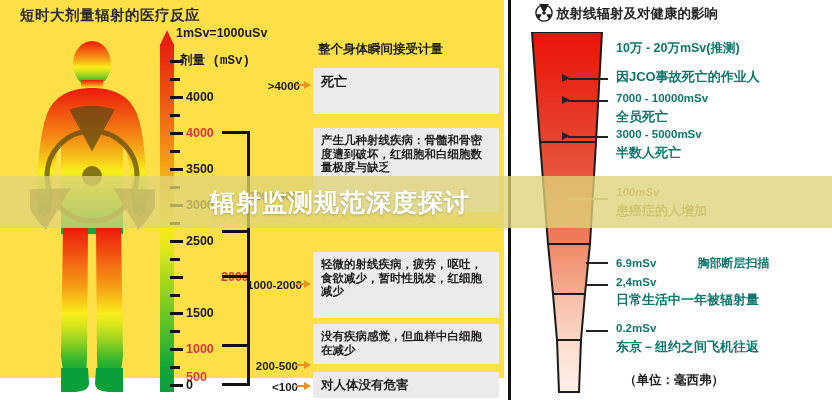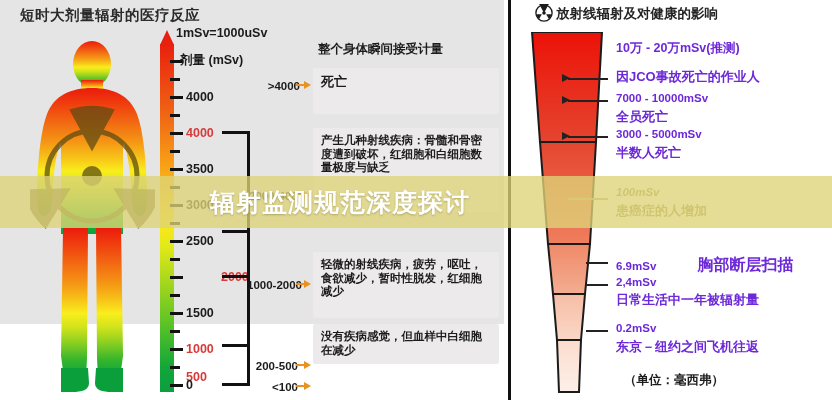--- a/index.html
+++ b/index.html
@@ -5,21 +5,21 @@
   html,body{margin:0;padding:0;}
   body{
     width:832px;height:400px;overflow:hidden;
     background:#ffffff;
     font-family:"Liberation Sans","DejaVu Sans",sans-serif;
     position:relative;
   }
   #root{position:absolute;left:0;top:0;width:832px;height:400px;background:#fff;}
 
   
-  .left-panel{position:absolute;left:0;top:0;width:504px;height:324px;background:#e5e5e5;}
+  .left-panel{position:absolute;left:0;top:0;width:504px;height:378px;background:#fde047;}
   .panel-title{
     position:absolute;left:20px;top:6px;
     font-size:14.5px;font-weight:bold;color:#2b2b2b;letter-spacing:.5px;
     white-space:nowrap;
   }
 
   
   .human-wrap{position:absolute;left:30px;top:38px;width:125px;height:358px;}
   .human-wrap svg{display:block;width:125px;height:358px;}
 
@@ -88,21 +88,21 @@
   .funnel{position:absolute;left:14px;top:32px;width:82px;height:362px;}
   .funnel svg{display:block;}
 
   .rp-line{position:absolute;height:2px;background:#222;}
   .rp-arrowhead{
     position:absolute;width:0;height:0;
     border-top:4.5px solid transparent;border-bottom:4.5px solid transparent;
     border-right:8px solid #222;
   }
   .rp-txt{
-    position:absolute;white-space:nowrap;color:#6d28d9;
+    position:absolute;white-space:nowrap;color:#0f766e;
   }
   .rp-dose{font-size:11.5px;font-weight:bold;}
   .rp-desc{font-size:13px;font-weight:bold;}
   .rp-dose.big{font-size:12.5px;}
   .rp-unit{font-size:12.5px;font-weight:bold;color:#1d1d1d;}
 
   
   .wm-band{
     position:absolute;left:0;top:176px;width:832px;height:52px;
     background:rgba(222,212,120,0.78);
@@ -196,21 +196,21 @@
     <div class="tick minor" style="left:170px; top:258px;"></div>
     <div class="tick" style="left:170px; top:276px;"></div>
     <div class="tick minor" style="left:170px; top:294px;"></div>
     <div class="tick" style="left:170px; top:312px;"></div>
     <div class="tick minor" style="left:170px; top:330px;"></div>
     <div class="tick" style="left:170px; top:348px;"></div>
     <div class="tick minor" style="left:170px; top:366px;"></div>
     <div class="tick" style="left:170px; top:384px;"></div>
 
     <div class="sc-head" style="left:176px; top:26px;">1mSv=1000uSv</div>
-    <div class="sc-head" style="left:180px; top:52px;">剂量 (mSv)</div>
+    <div class="sc-head" style="left:180px; top:52px;font-family:Liberation Mono, monospace;">剂量 (mSv)</div>
 
     <div class="sc-label" style="left:186px; top:90px;">4000</div>
     <div class="sc-label red" style="left:186px; top:126px;">4000</div>
     <div class="sc-label" style="left:186px; top:162px;">3500</div>
     <div class="sc-label" style="left:186px; top:198px;">3000</div>
     <div class="sc-label" style="left:186px; top:234px;">2500</div>
     <div class="sc-label red" style="left:186px; top:270px;margin-left:35px;">2000</div>
     <div class="sc-label" style="left:186px; top:306px;">1500</div>
     <div class="sc-label red" style="left:186px; top:342px;">1000</div>
     <div class="sc-label red" style="left:186px; top:370px;">500</div>
@@ -245,20 +245,21 @@
 
     <div class="range-label" style="left:248px; top:381px; width:50px;">&lt;100</div>
     <div class="arw" style="left:296px; top:382px;"></div>
 
     <div class="eff-head">整个身体瞬间接受计量</div>
 
     <div class="eff-box" style="top:68px;  width:186px; height:46px;">死亡</div>
     <div class="eff-box" style="top:128px; width:186px; height:84px; font-size:11.5px;">产生几种射线疾病：骨髓和骨密度遭到破坏，红细胞和白细胞数量极度与缺乏</div>
     <div class="eff-box" style="top:324px; width:186px; height:40px; font-size:11.5px;">没有疾病感觉，但血样中白细胞在减少</div>
     <div class="eff-box" style="top:252px; width:186px; height:66px; font-size:11.5px;">轻微的射线疾病，疲劳，呕吐，食欲减少，暂时性脱发，红细胞减少</div>
+    <div class="eff-box" style="top:372px; width:186px; height:26px; font-size:12.5px;">对人体没有危害</div>
   </div>
 
   <div class="divider"></div>
 
   <div class="right-panel">
 
     <div class="rp-icon">
       <svg viewBox="0 0 40 40" xmlns="http://www.w3.org/2000/svg">
         <circle cx="20" cy="20" r="18" fill="#ffffff" stroke="#1c1c1c" stroke-width="3"></circle>
         <circle cx="20" cy="20" r="4" fill="#1c1c1c"></circle>
@@ -322,21 +323,21 @@
     <div class="rp-line" style="left:56px; top:136px; width:40px;"></div>
     <div class="rp-arrowhead" style="left:50px; top:132px; transform:rotate(180deg);"></div>
     <div class="rp-txt rp-dose" style="left:104px; top:128px;">3000 - 5000mSv</div>
     <div class="rp-txt rp-desc" style="left:104px; top:144px;">半数人死亡</div>
 
     <div class="rp-line" style="left:56px; top:198px; width:40px; background:#b9ae5e;"></div>
     <div class="rp-txt rp-dose" style="left:104px; top:186px; color:#9c9350;font-style:italic;">100mSv</div>
     <div class="rp-txt rp-desc" style="left:104px; top:202px; color:#9c9350;">患癌症的人增加</div>
 
     <div class="rp-line" style="left:74px; top:262px; width:22px;"></div>
-    <div class="rp-txt rp-dose" style="left:104px; top:255px;"><span>6.9mSv</span>&nbsp;<span style="font-size:16px;padding-left:38px;">胸部断层扫描</span></div>
+    <div class="rp-txt rp-dose" style="left:104px; top:255px;"><span>6.9mSv</span>&nbsp;<span style="font-size:12px;padding-left:38px;">胸部断层扫描</span></div>
 
     <div class="rp-line" style="left:74px; top:284px; width:22px;"></div>
     <div class="rp-txt rp-dose" style="left:104px; top:276px;">2,4mSv</div>
     <div class="rp-txt rp-desc" style="left:104px; top:291px;">日常生活中一年被辐射量</div>
 
     <div class="rp-line" style="left:74px; top:330px; width:22px;"></div>
     <div class="rp-txt rp-dose" style="left:104px; top:322px;">0.2mSv</div>
     <div class="rp-txt rp-unit" style="left:112px; top:372px;">（单位：毫西弗）</div>
 
     <div class="rp-txt rp-desc" style="left:104px; top:338px;">东京－纽约之间飞机往返</div>

